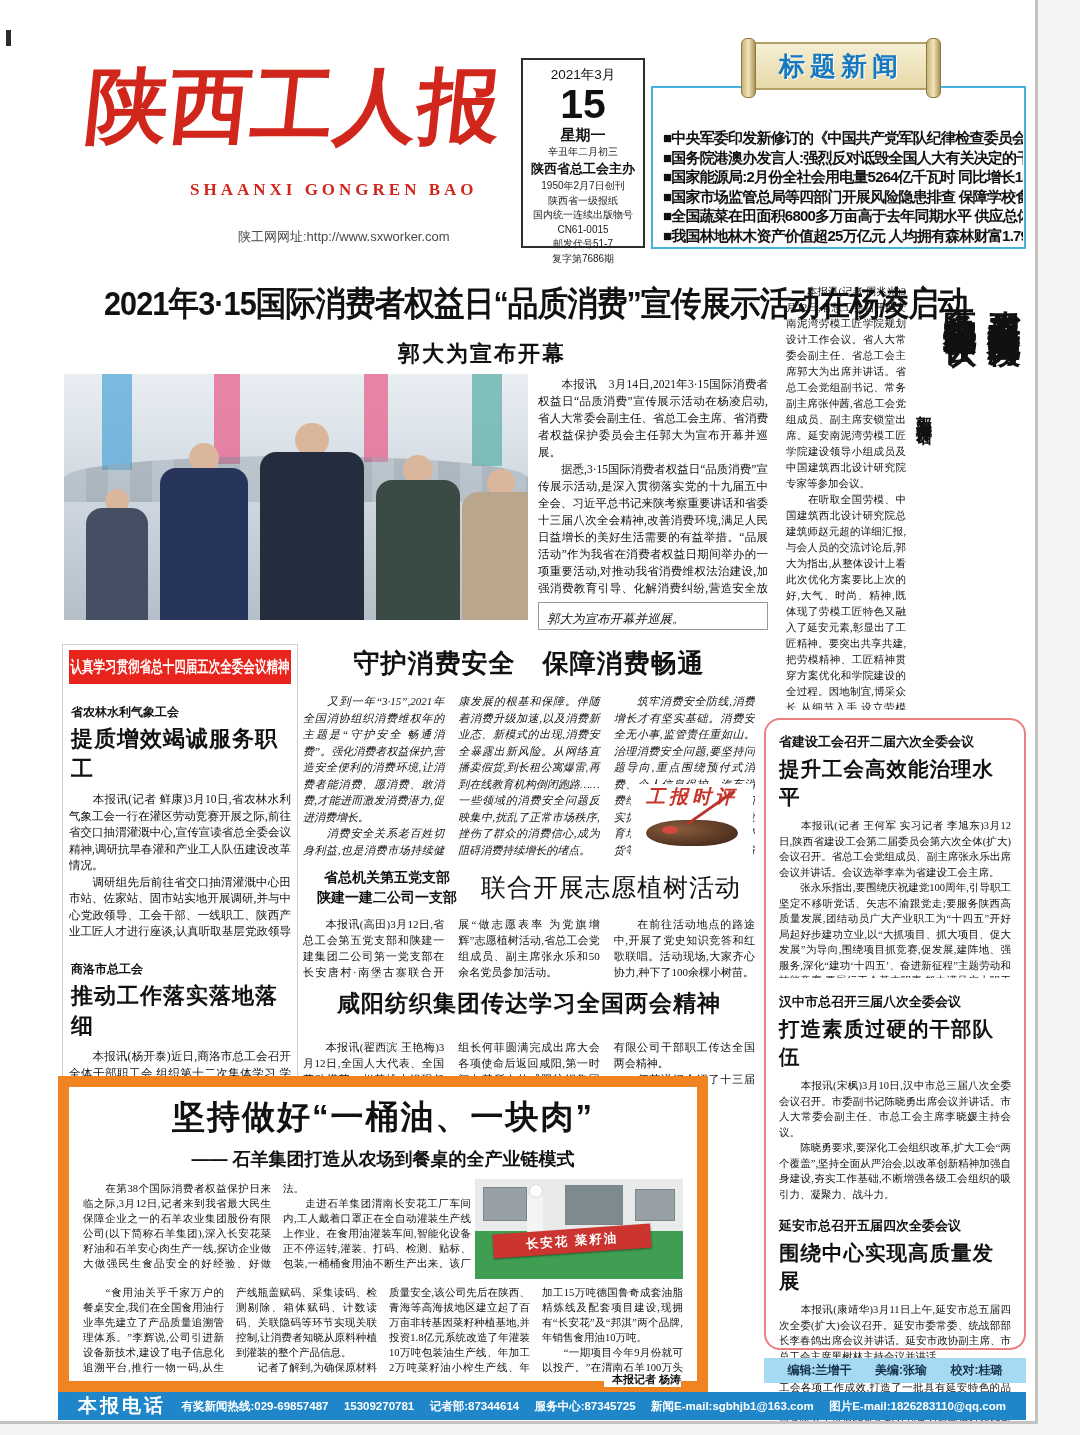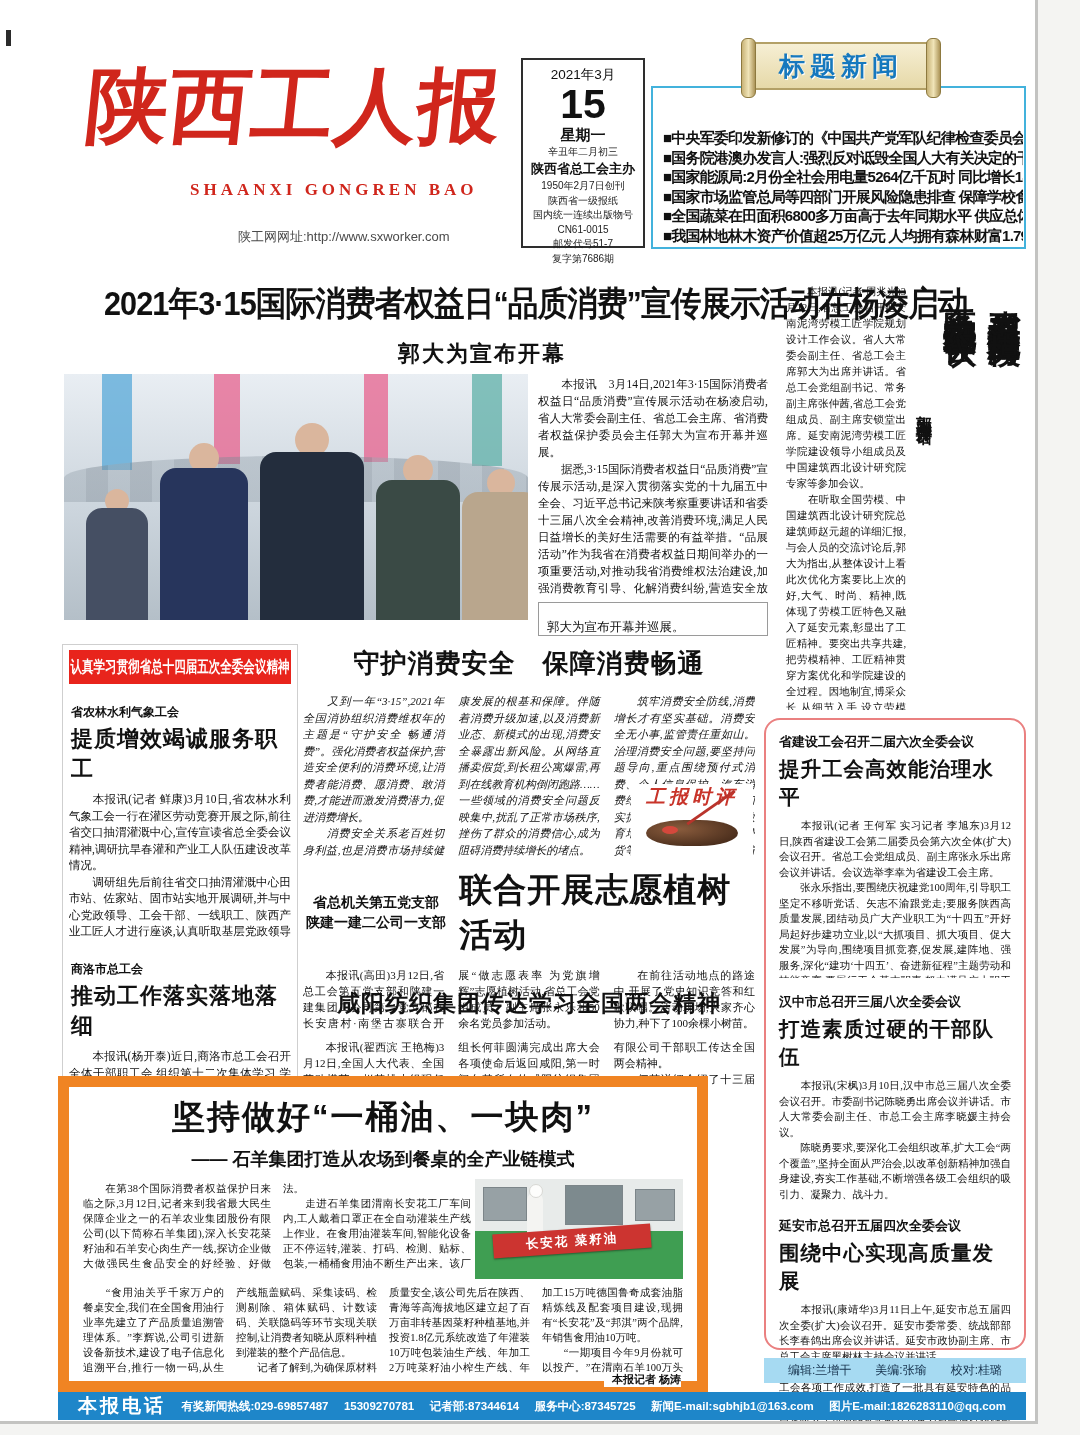--- a/index.html
+++ b/index.html
@@ -30,21 +30,21 @@
   .main-headline{left:56px;top:281px;width:852px;}
   .main-headline span{display:inline-block;font-size:34px;font-weight:900;letter-spacing:-1px;white-space:nowrap;transform:scaleX(0.9)}
   .sub-headline{left:56px;top:339px;width:852px;text-align:center;font-size:22px;font-weight:700;letter-spacing:2px}
   .lead-photo{left:64px;top:374px;width:464px;height:246px;background:linear-gradient(180deg,#e9eef3 0%,#ccd5dd 55%,#b4bfc8 100%);overflow:hidden}
   .booth{position:absolute;top:0;opacity:.75}
   .person{position:absolute}
   .person .head{width:30px;height:30px;border-radius:50%;background:#dab69d;margin:0 auto}
   .person .torso{border-radius:16px 16px 0 0;margin-top:-5px}
   .crowd{position:absolute;left:0;bottom:118px;width:100%;height:46px;background:repeating-linear-gradient(90deg,#9aa6b0 0 22px,#7e8a95 22px 44px);opacity:.45;border-radius:50% 50% 0 0/22px 22px 0 0}
   .lead-body{left:538px;top:376px;width:230px;height:220px;font-size:11.5px;line-height:17px}
-  .lead-caption{left:538px;top:602px;width:230px;height:28px;border:1px solid #9a9a9a;font-size:12.5px;padding:16px 8px;white-space:nowrap;overflow:hidden}
+  .lead-caption{left:538px;top:602px;width:230px;height:28px;border:1px solid #9a9a9a;font-size:12.5px;font-style:italic;padding:8px 8px;white-space:nowrap;overflow:hidden}
   
   .nnw-body{left:786px;top:284px;width:120px;height:426px;font-size:10.5px;line-height:16px}
   .nnw-head{left:908px;top:284px;width:118px;height:430px;writing-mode:vertical-rl}
   .nnw-head .l{display:block;font-weight:900;font-size:33px;line-height:44px;letter-spacing:2px}
   .nnw-head .s{display:block;font-size:16px;font-weight:700;line-height:28px;padding-top:118px;letter-spacing:2px}
   
   .left-section{left:62px;top:644px;width:236px;height:434px;border:1px solid #cfcfcf;padding:5px 6px}
   .red-banner{height:34px;background:#e8241c;display:flex;align-items:center;justify-content:center}
   .red-banner span{color:#fff;font-size:16px;font-weight:900;white-space:nowrap;transform:scaleX(0.72)}
   .ls-kicker{font-size:12px;font-weight:700;margin:20px 0 3px 2px}
@@ -57,21 +57,21 @@
   .c-body{margin-top:12px;column-count:3;column-gap:14px;font-size:11px;line-height:16.5px;height:168px;font-style:italic}
   .stamp{position:absolute;right:2px;bottom:0;width:122px;height:78px;background:#fff;z-index:2;text-align:center}
   .stamp-text{color:#c8342a;font-size:19px;font-weight:900;font-style:italic;letter-spacing:4px}
   .stone{position:relative;width:92px;height:26px;margin:10px auto 0;background:radial-gradient(ellipse at 35% 35%,#8a5c3d,#4c2f1d 75%);border-radius:50%/60%}
   .stone i{position:absolute;left:16px;top:6px;width:16px;height:8px;background:#d4483c;border-radius:50%}
   .pen{position:absolute;right:-2px;top:-14px;width:58px;height:3px;background:#b9342c;transform:rotate(-35deg)}
   
   .tree{left:303px;top:868px;width:452px}
   .t-head{display:flex;align-items:center}
   .t-kicker{width:168px;text-align:center;font-size:14px;font-weight:700;line-height:1.4}
-  .t-headline{font-size:33px;font-weight:700;margin-left:10px;letter-spacing:1px}
+  .t-headline{font-size:25px;font-weight:400;margin-left:10px;letter-spacing:1px}
   .t-body{margin-top:9px;column-count:3;column-gap:14px;font-size:11px;line-height:16px;height:66px}
   .xy{left:303px;top:988px;width:452px}
   .xy-headline{text-align:center;font-size:23px;font-weight:900;letter-spacing:1px}
   .xy-body{margin-top:20px;column-count:3;column-gap:14px;font-size:11px;line-height:16px;height:52px}
   
   .orange-box{left:58px;top:1076px;width:650px;height:316px;border:11px solid #f08423;background:#fff;padding:8px 14px;z-index:6}
   .o-headline{text-align:center;font-size:33px;font-weight:900;letter-spacing:2px}
   .o-subhead{text-align:center;font-size:18px;font-weight:700;margin-top:7px}
   .o-content{position:relative;margin-top:10px;height:204px}
   .o-part1{position:absolute;left:0;top:0;width:388px;height:100px;column-count:2;column-gap:12px;font-size:10.5px;line-height:15px}
@@ -82,21 +82,21 @@
   .o-banner{position:absolute;left:18px;bottom:26px;width:158px;height:24px;background:#cc3430;color:#fff;display:flex;align-items:center;justify-content:center;font-size:12.5px;font-weight:700;letter-spacing:2px;transform:rotate(-4deg);box-shadow:0 1px 2px rgba(0,0,0,.4)}
   .worker{position:absolute;left:52px;top:14px;width:16px;height:40px;background:#f4f4f2;border-radius:7px 7px 0 0}
   .worker::before{content:"";position:absolute;left:2px;top:-9px;width:12px;height:12px;border-radius:50%;background:#fdfdfc;border:1px solid #d8d8d4}
   
   .pink-box{left:764px;top:718px;width:262px;height:632px;border:2px solid #ea8080;border-radius:16px;padding:13px 13px;background:#fff}
   .p-kicker{font-size:13px;font-weight:700}
   .p-headline{font-size:20.5px;font-weight:900;letter-spacing:1px;margin:4px 0 7px}
   .p-body{font-size:10.5px;line-height:15.5px}
   .p-art{margin-bottom:15px}
   
-  .editors-bar{left:764px;top:1358px;width:262px;height:25px;background:#a6daf2;display:flex;align-items:center;justify-content:space-evenly;font-size:12px;font-weight:400;color:#16324d}
+  .editors-bar{left:764px;top:1358px;width:262px;height:25px;background:#a6daf2;display:flex;align-items:center;justify-content:space-evenly;font-size:12px;font-weight:700;color:#16324d}
   .footer-bar{left:58px;top:1392px;width:968px;height:28px;background:#1e86c9;color:#ffffff;display:flex;align-items:center;padding:0 20px;justify-content:space-between}
   .f-label{font-size:19px;font-weight:900;letter-spacing:3px}
   .f-item{font-size:11.5px;font-weight:600;white-space:nowrap}
 </style>
 </head>
 <body>
 
 <div class="page">
   <div class="abs crop-mark"></div>
 

